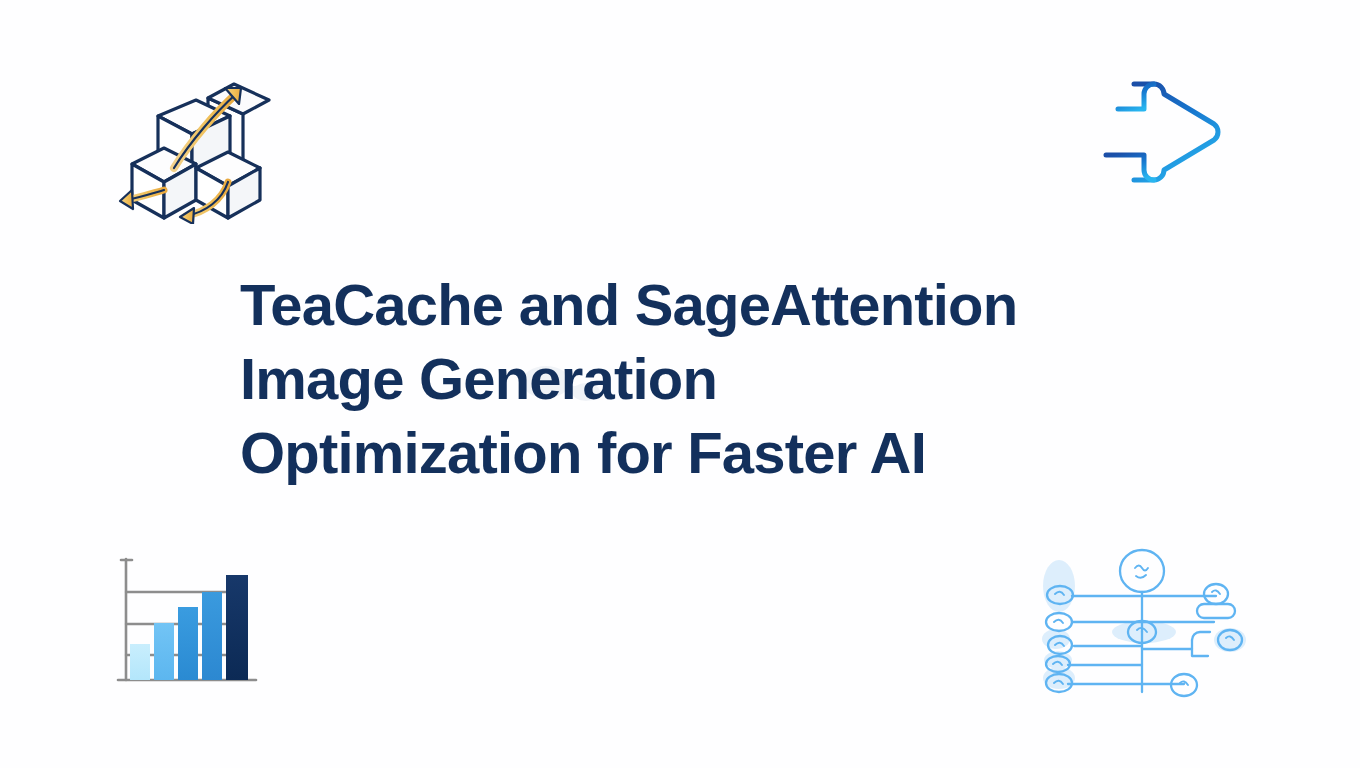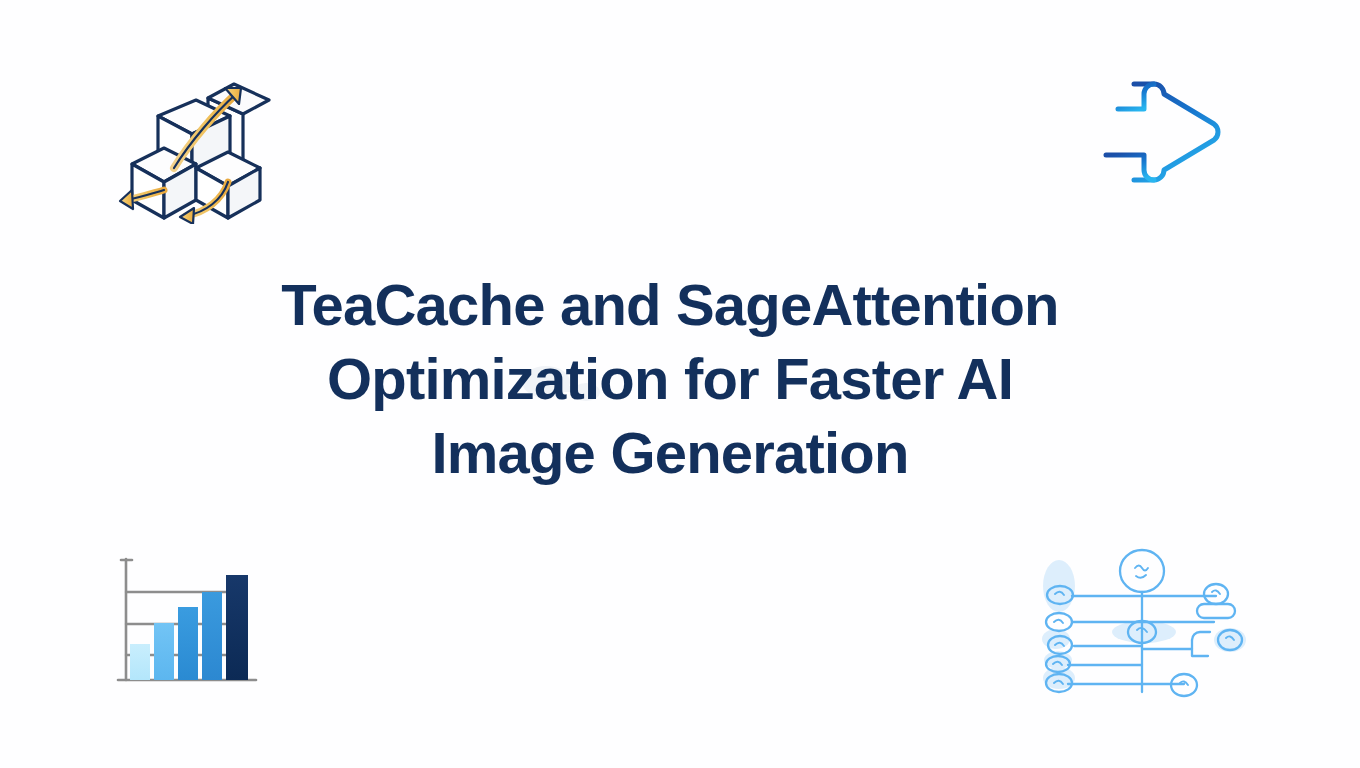--- a/index.html
+++ b/index.html
@@ -15,24 +15,23 @@
     position: relative;
     width: 1360px;
     height: 768px;
     background: #fefeff;
     overflow: hidden;
   }
 
   
   .title-block {
     position: absolute;
-    left: 220px;
+    left: 240px;
     top: 268px;
     width: 900px;
-    text-align: center;
     z-index: 5;
   }
   .title-line {
     font-family: "Liberation Sans", sans-serif;
     font-weight: bold;
     font-size: 58px;
     line-height: 74px;
     letter-spacing: -0.8px;
     color: #13305c;
     white-space: nowrap;
@@ -156,22 +155,22 @@
       <g fill="#8fa4c0" opacity="0.55">
         <ellipse cx="48" cy="30" rx="24" ry="16"></ellipse>
         <ellipse cx="88" cy="40" rx="14" ry="9"></ellipse>
         <rect x="30" y="34" width="60" height="6" rx="3"></rect>
       </g>
     </svg>
   </div>
 
   <div class="title-block">
     <div class="title-line">TeaCache and SageAttention</div>
+    <div class="title-line">Image Generation</div>
     <div class="title-line">Optimization for Faster AI</div>
-    <div class="title-line">Image Generation</div>
   </div>
 
   <div class="icon-bars">
     <svg viewBox="0 0 168 148" xmlns="http://www.w3.org/2000/svg">
       <defs>
         <linearGradient id="b1" x1="0" y1="0" x2="0" y2="1">
           <stop offset="0%" stop-color="#c9eefd"></stop>
             <stop offset="100%" stop-color="#b3e6fb"></stop>
         </linearGradient>
         <linearGradient id="b2" x1="0" y1="0" x2="0" y2="1">

